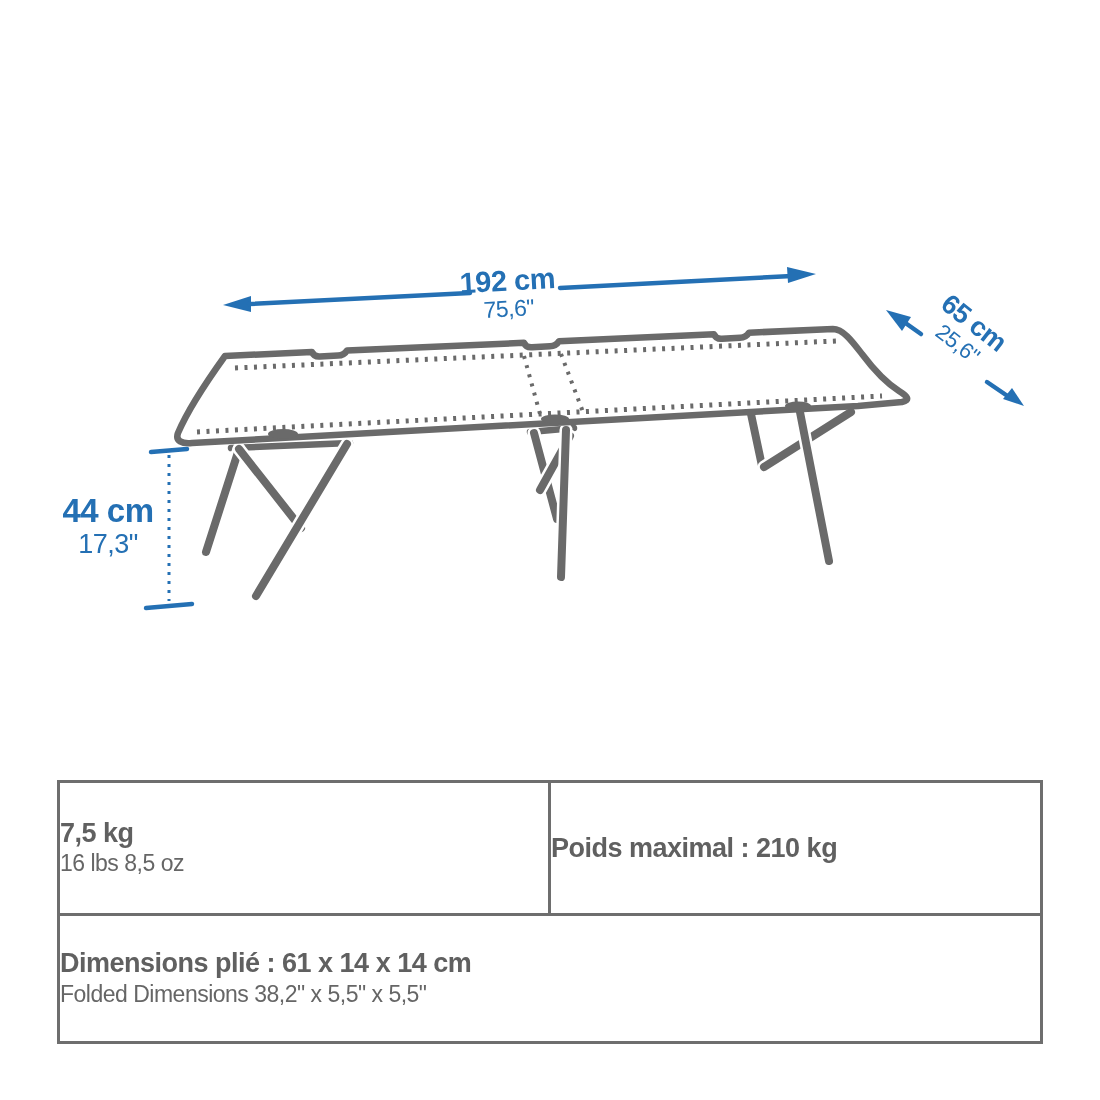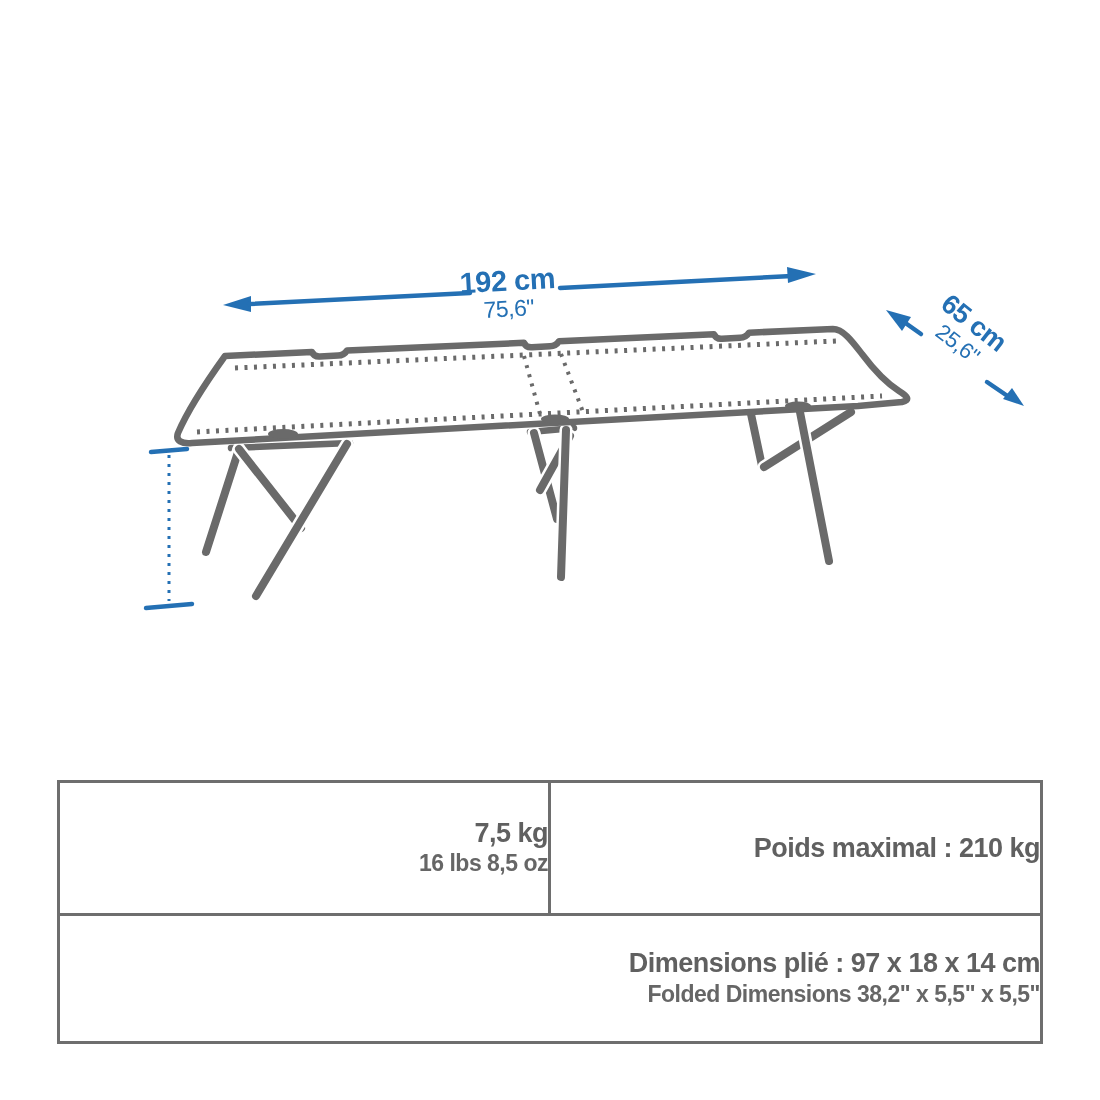--- a/index.html
+++ b/index.html
@@ -13,24 +13,24 @@
   #label-height .main{font-size:33px;}
   #label-height .sub{font-size:27px;}
   #label-width{transform:translate(-50%,-50%) rotate(38deg);}
   #label-width .main{font-size:27px;}
   #label-width .sub{font-size:22px;}
   #label-length{transform:translate(-50%,-50%) rotate(-3.2deg);}
 
   .spec-table{position:absolute;left:57px;top:780px;width:986px;height:264px;
               display:grid;grid-template-columns:488px 1fr;grid-template-rows:130px 1fr;
               border:3px solid #6E6E6E;box-sizing:border-box;color:#606060;}
-  .cell{display:flex;flex-direction:column;align-items:flex-end;justify-content:center;
+  .cell{display:flex;flex-direction:column;align-items:flex-start;justify-content:center;
         box-sizing:border-box;letter-spacing:-0.5px;text-align:center;}
   .cell .main{font-weight:bold;font-size:27px;line-height:1.2;}
-  .cell .sub{font-weight:bold;font-size:23px;line-height:1.3;color:#666666;}
+  .cell .sub{font-weight:normal;font-size:23px;line-height:1.3;color:#666666;}
   .cell-max{border-left:3px solid #6E6E6E;}
   .cell-folded{grid-column:1 / span 2;border-top:3px solid #6E6E6E;}
 </style>
 </head>
 <body>
 
 <div id="page">
 
   <svg width="1100" height="1100" viewBox="0 0 1100 1100">
 
@@ -124,28 +124,32 @@
   <div class="dim-label" id="label-length" style="left:508px;top:294px;">
     <div class="main">192 cm</div>
     <div class="sub">75,6"</div>
   </div>
 
   <div class="dim-label" id="label-width" style="left:966px;top:333px;">
     <div class="main">65 cm</div>
     <div class="sub">25,6"</div>
   </div>
 
+  <div class="dim-label" id="label-height" style="left:108px;top:527px;">
+    <div class="main">44 cm</div>
+    <div class="sub">17,3"</div>
+  </div>
 
   <div class="spec-table">
     <div class="cell cell-weight">
       <div class="main">7,5 kg</div>
       <div class="sub">16 lbs 8,5 oz</div>
     </div>
     <div class="cell cell-max">
       <div class="main">Poids maximal : 210 kg</div>
     </div>
     <div class="cell cell-folded">
-      <div class="main">Dimensions plié : 97 x 18 x 14 cm</div>
+      <div class="main">Dimensions plié : 61 x 14 x 14 cm</div>
       <div class="sub">Folded Dimensions 38,2" x 5,5" x 5,5"</div>
     </div>
   </div>
 
 </div>
 
 </body></html>

